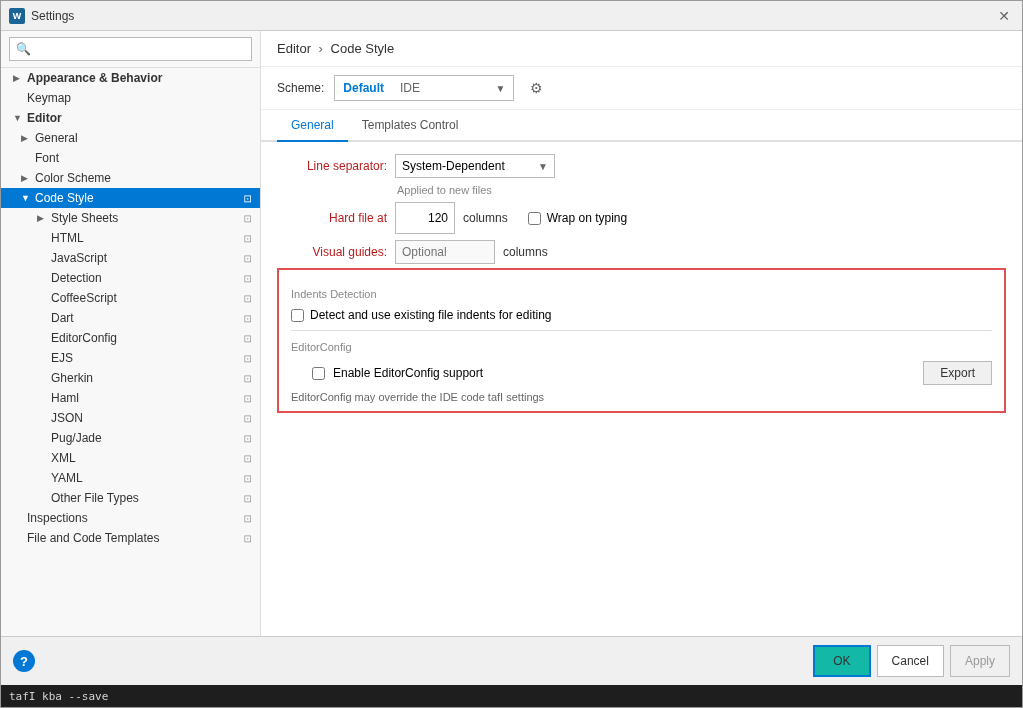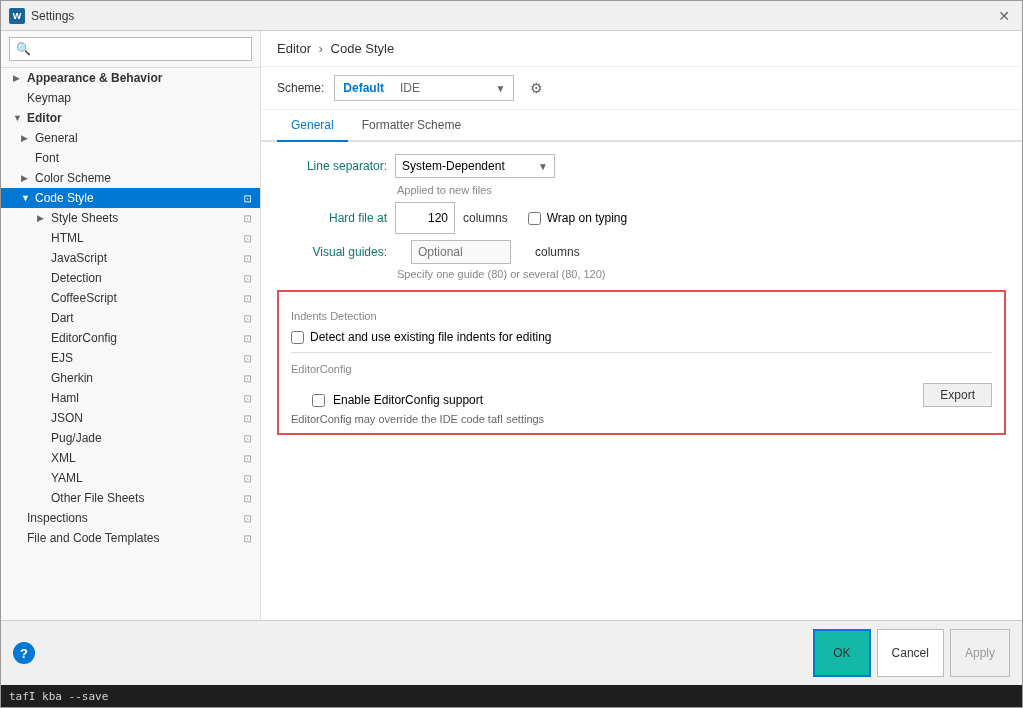--- a/index.html
+++ b/index.html
@@ -229,21 +229,21 @@
     .form-row {
       display: flex;
       align-items: center;
       margin-bottom: 6px;
       gap: 8px;
     }
     
     .form-label {
       width: 110px;
       font-size: 12px;
-      color: #0f766e;
+      color: #b91c1c;
       text-align: right;
     }
     
     .form-dropdown {
       display: flex;
       align-items: center;
       border: 1px solid #bbb;
       background: white;
       padding: 2px 6px;
       height: 24px;
@@ -289,21 +289,21 @@
     
     .checkbox-row {
       display: flex;
       align-items: center;
       gap: 6px;
     }
     
     .visual-guides-row {
       display: flex;
       align-items: center;
-      gap: 24px;
+      gap: 8px;
       margin-bottom: 4px;
     }
     
     .optional-input {
       width: 100px;
       height: 24px;
       border: 1px solid #bbb;
       padding: 2px 6px;
       font-size: 12px;
       color: #999;
@@ -340,21 +340,21 @@
       padding: 4px 16px;
       background: #f0f0f0;
       border: 1px solid #bbb;
       cursor: pointer;
       font-size: 12px;
       color: #333;
     }
     
     .editorconfig-row {
       display: flex;
-      align-items: flex-end;
+      align-items: center;
       gap: 8px;
       padding-left: 21px;
     }
     
     .editorconfig-hint {
       font-size: 11px;
       color: #666;
       margin-top: 6px;
     }
     
@@ -399,21 +399,21 @@
     .btn-cancel {
       padding: 4px 14px;
       background: white;
       border: 1px solid #bbb;
       cursor: pointer;
       font-size: 12px;
       color: #333;
     }
     
     .btn-apply {
-      padding: 16px 14px;
+      padding: 8px 14px;
       background: #f0f0f0;
       border: 1px solid #bbb;
       cursor: pointer;
       font-size: 12px;
       color: #999;
     }
     
     .terminal-bar {
       height: 22px;
       background: #1e1e1e;
@@ -550,21 +550,21 @@
         <span>XML</span>
         <span class="item-icon" style="margin-left:auto;">⊡</span>
       </div>
       <div class="tree-item indent-2">
         <span class="tree-arrow"></span>
         <span>YAML</span>
         <span class="item-icon" style="margin-left:auto;">⊡</span>
       </div>
       <div class="tree-item indent-2">
         <span class="tree-arrow"></span>
-        <span>Other File Sheets</span>
+        <span>Other File Types</span>
         <span class="item-icon" style="margin-left:auto;">⊡</span>
       </div>
       <div class="tree-item indent-0">
         <span class="tree-arrow"></span>
         <span>Inspections</span>
         <span class="item-icon" style="margin-left:auto;">⊡</span>
       </div>
       <div class="tree-item indent-0">
         <span class="tree-arrow"></span>
         <span>File and Code Templates</span>
@@ -584,21 +584,21 @@
         <div class="scheme-dropdown" style="width:166px;gap:16px;">
           <span class="scheme-dropdown-text">Default</span>
           <span class="scheme-dropdown-sub">IDE</span>
           <span class="scheme-dropdown-arrow">▼</span>
         </div>
         <div class="gear-icon">⚙</div>
       </div>
 
       <div class="tabs-row">
         <div class="tab active">General</div>
-        <div class="tab">Formatter Scheme</div>
+        <div class="tab">Templates Control</div>
       </div>
 
       <div class="settings-area">
 
         <div class="form-row">
           <span class="form-label">Line separator:</span>
           <div class="form-dropdown" style="min-width:160px;">
             <span>System-Dependent</span>
             <span class="form-dropdown-arrow">▼</span>
           </div>
@@ -613,21 +613,20 @@
             <input type="checkbox" style="">
             <span>Wrap on typing</span>
           </div>
         </div>
 
         <div class="visual-guides-row">
           <span class="form-label">Visual guides:</span>
           <input class="optional-input" type="text" placeholder="Optional" style="">
           <span class="columns-label">columns</span>
         </div>
-        <div class="guide-hint">Specify one guide (80) or several (80, 120)</div>
 
         <div class="section-box">
 
           <div class="section-title">Indents Detection</div>
           <div class="checkbox-row">
             <input type="checkbox" style="">
             <span>Detect and use existing file indents for editing</span>
           </div>
 
           <hr class="section-divider">

